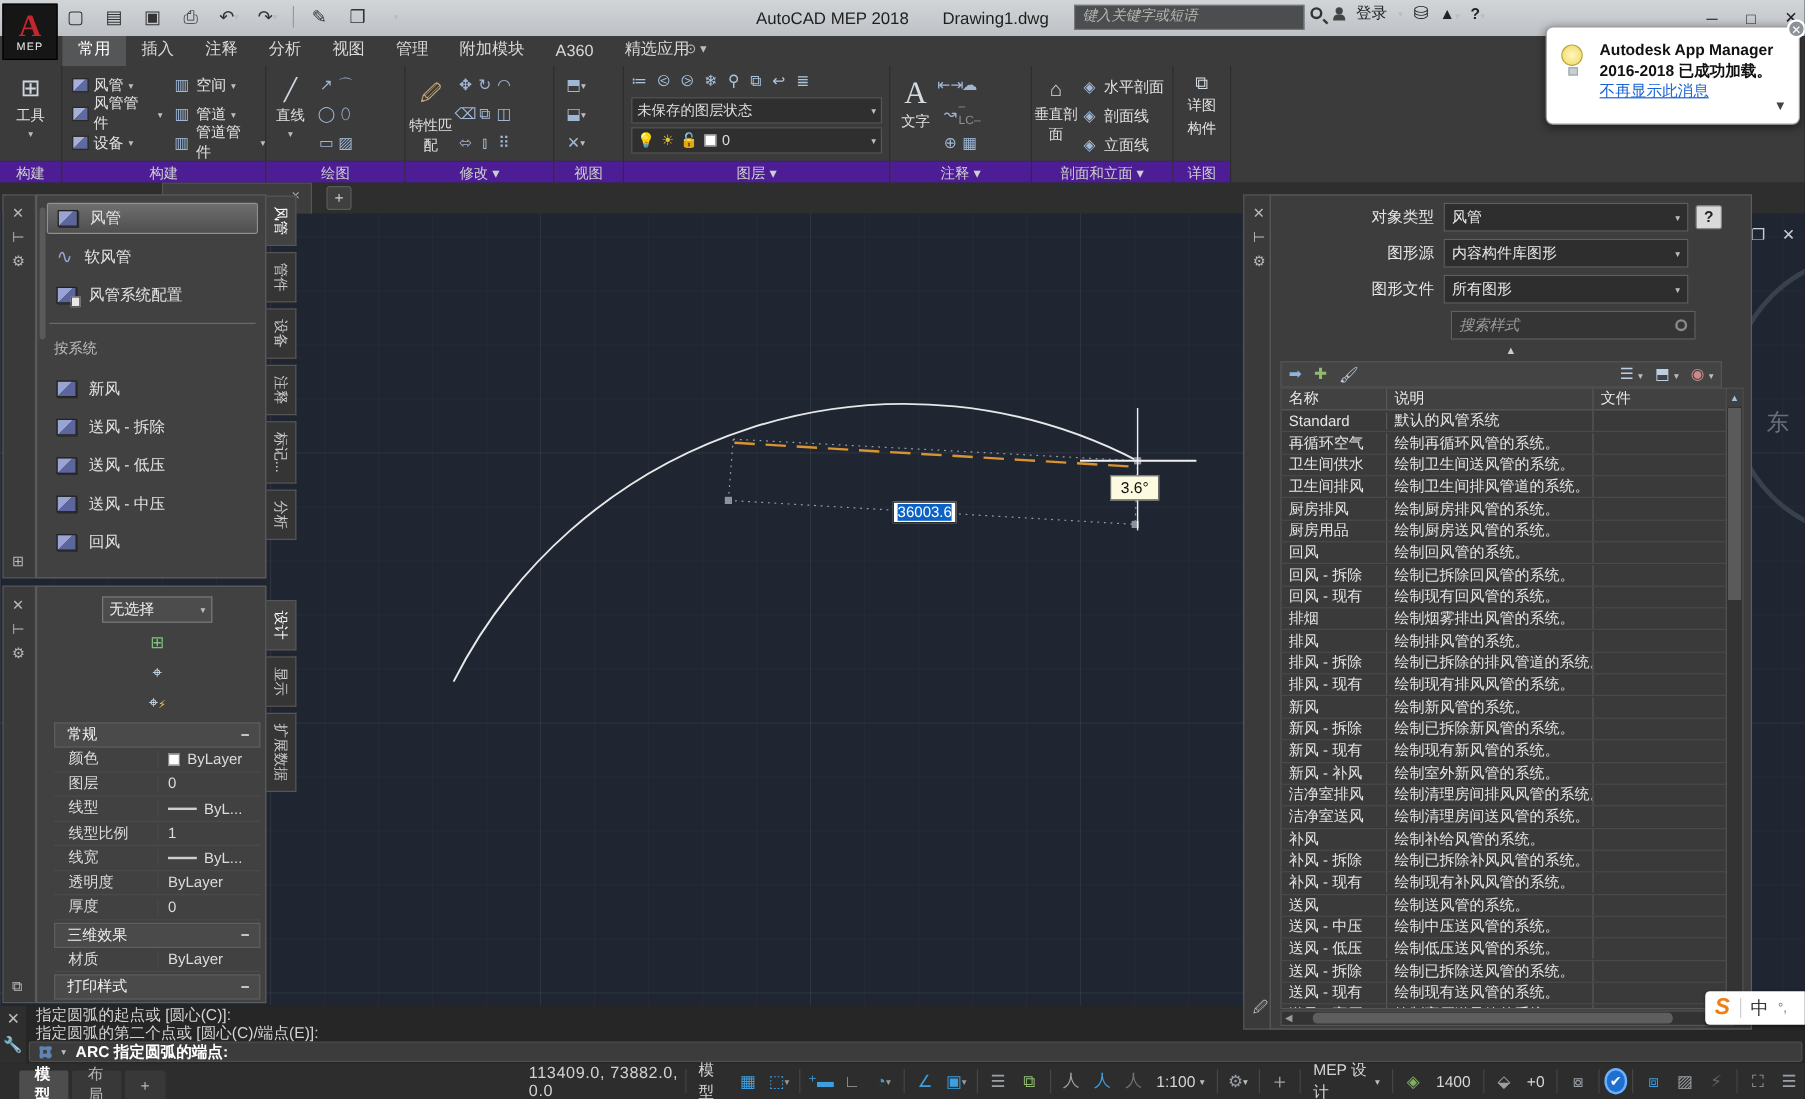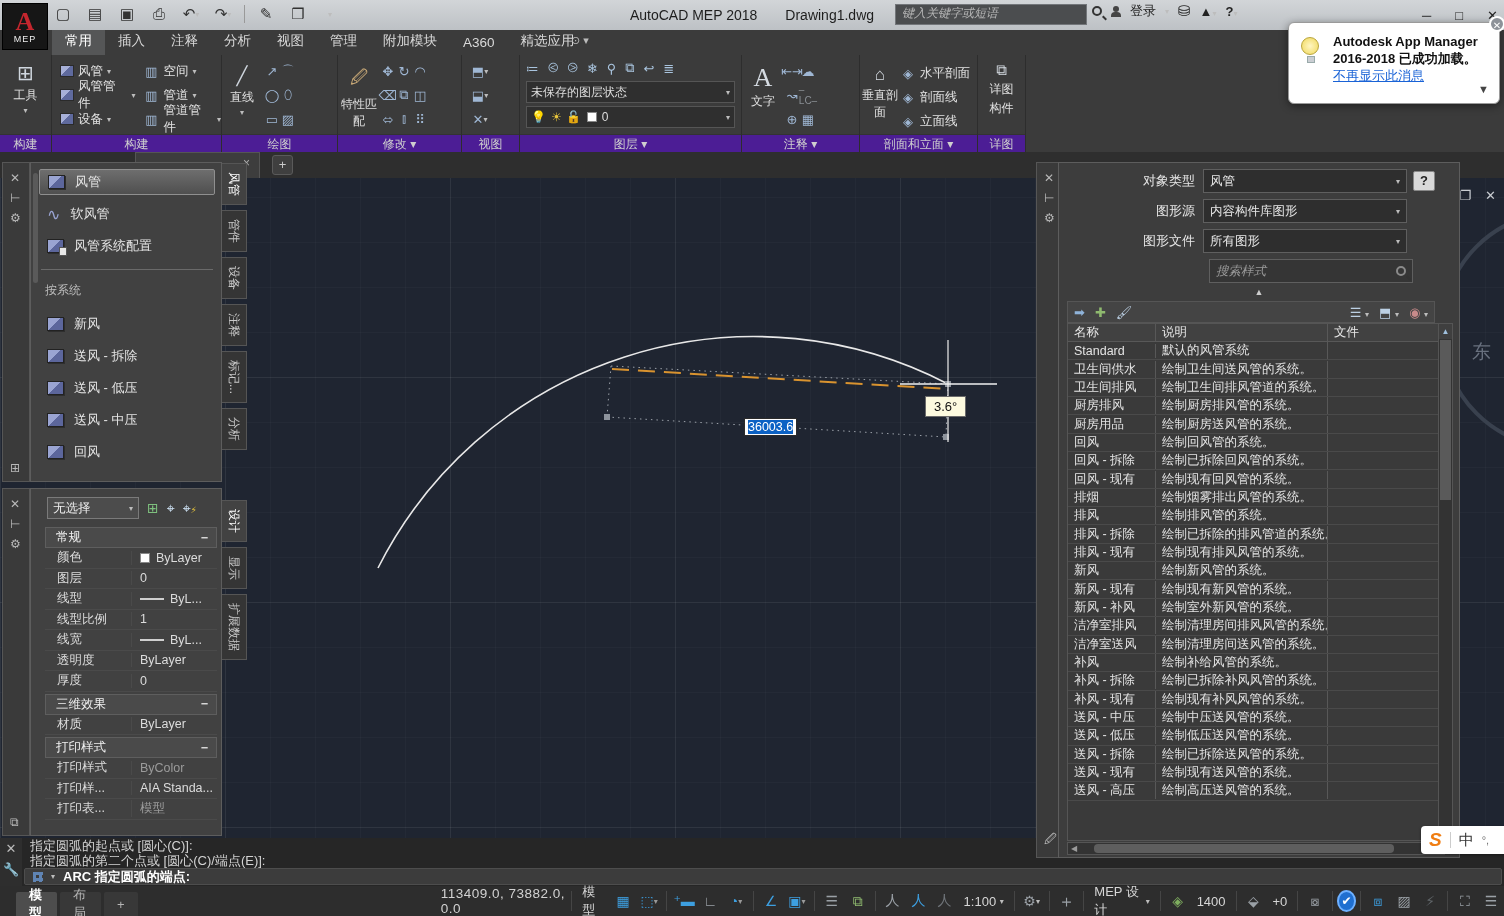--- a/index.html
+++ b/index.html
@@ -79,21 +79,21 @@
   
   #tp-items { position:absolute; left:8px; top:6px; right:6px; }
   .tp-item { display:flex; align-items:center; gap:10px; height:26px; padding-left:8px; color:#e4e4e4; font-size:13px; margin-bottom:6px; }
   .tp-item.selected { background:linear-gradient(#6e6e6e,#4f4f4f); border:1px solid #8f8f8f; border-radius:2px; }
   .tp-cube { width:17px; height:14px; background:linear-gradient(135deg,#9aa4d2 45%,#5c669c 45%); border:1px solid #222; box-shadow:1px 1px 0 #2e2e2e; }
   .tp-divider { height:1px; background:#6a6a6a; margin:10px 2px 12px; }
   .tp-section { color:#bdbdbd; font-size:12px; margin:0 0 12px 6px; }
   #tp-scroll { position:absolute; left:2px; top:10px; width:5px; height:110px; background:#5a5a5a; border-radius:3px; }
 
   
-  #prop-head { display:flex; align-items:center; gap:8px; padding:8px 6px 6px 16px; }
+  #prop-head { display:flex; align-items:center; gap:8px; padding:8px 6px 6px 16px;flex-direction:column; }
   #prop-combo { width:92px; height:22px; background:#4c4c4c; border:1px solid #7a7a7a; color:#eee; font-size:12.5px; display:flex; align-items:center; justify-content:space-between; padding:0 5px; }
   .prop-tool { color:#cfe3f5; font-size:14px; }
   .sec-h { display:flex; justify-content:space-between; align-items:center; background:#4a4a4a; border:1px solid #5e5e5e;
     height:21px; padding:0 8px 0 10px; color:#f0f0f0; font-size:12.5px; margin:2px 4px 0 14px; }
   .sec-h .min { color:#ddd; font-weight:bold; }
   .prow { display:flex; height:20.5px; align-items:center; font-size:12.5px; color:#dcdcdc; margin-left:14px; margin-right:4px; border-bottom:1px solid #4a4a4a; }
   .prow .pl { width:86px; padding-left:12px; }
   .prow .pv { flex:1; border-left:1px solid #4a4a4a; padding-left:8px; display:flex; align-items:center; gap:6px; }
   .dimmed { color:#9b9b9b; }
   .swatch { width:10px; height:10px; background:#fff; border:1px solid #888; display:inline-block;}
@@ -631,20 +631,25 @@
         <div class="c-file">文件</div>
       </div>
       <div>
 
           <div class="sb-trow">
             <div class="c-name">Standard</div>
             <div class="c-desc">默认的风管系统</div>
             <div class="c-file"></div>
           </div>
 
+          <div class="sb-trow">
+            <div class="c-name">再循环空气</div>
+            <div class="c-desc">绘制再循环风管的系统。</div>
+            <div class="c-file"></div>
+          </div>
 
           <div class="sb-trow">
             <div class="c-name">卫生间供水</div>
             <div class="c-desc">绘制卫生间送风管的系统。</div>
             <div class="c-file"></div>
           </div>
 
           <div class="sb-trow">
             <div class="c-name">卫生间排风</div>
             <div class="c-desc">绘制卫生间排风管道的系统。</div>
@@ -704,20 +709,25 @@
             <div class="c-desc">绘制现有排风风管的系统。</div>
             <div class="c-file"></div>
           </div>
 
           <div class="sb-trow">
             <div class="c-name">新风</div>
             <div class="c-desc">绘制新风管的系统。</div>
             <div class="c-file"></div>
           </div>
 
+          <div class="sb-trow">
+            <div class="c-name">新风 - 拆除</div>
+            <div class="c-desc">绘制已拆除新风管的系统。</div>
+            <div class="c-file"></div>
+          </div>
 
           <div class="sb-trow">
             <div class="c-name">新风 - 现有</div>
             <div class="c-desc">绘制现有新风管的系统。</div>
             <div class="c-file"></div>
           </div>
 
           <div class="sb-trow">
             <div class="c-name">新风 - 补风</div>
             <div class="c-desc">绘制室外新风管的系统。</div>
@@ -747,20 +757,25 @@
             <div class="c-desc">绘制已拆除补风风管的系统。</div>
             <div class="c-file"></div>
           </div>
 
           <div class="sb-trow">
             <div class="c-name">补风 - 现有</div>
             <div class="c-desc">绘制现有补风风管的系统。</div>
             <div class="c-file"></div>
           </div>
 
+          <div class="sb-trow">
+            <div class="c-name">送风</div>
+            <div class="c-desc">绘制送风管的系统。</div>
+            <div class="c-file"></div>
+          </div>
 
           <div class="sb-trow">
             <div class="c-name">送风 - 中压</div>
             <div class="c-desc">绘制中压送风管的系统。</div>
             <div class="c-file"></div>
           </div>
 
           <div class="sb-trow">
             <div class="c-name">送风 - 低压</div>
             <div class="c-desc">绘制低压送风管的系统。</div>

